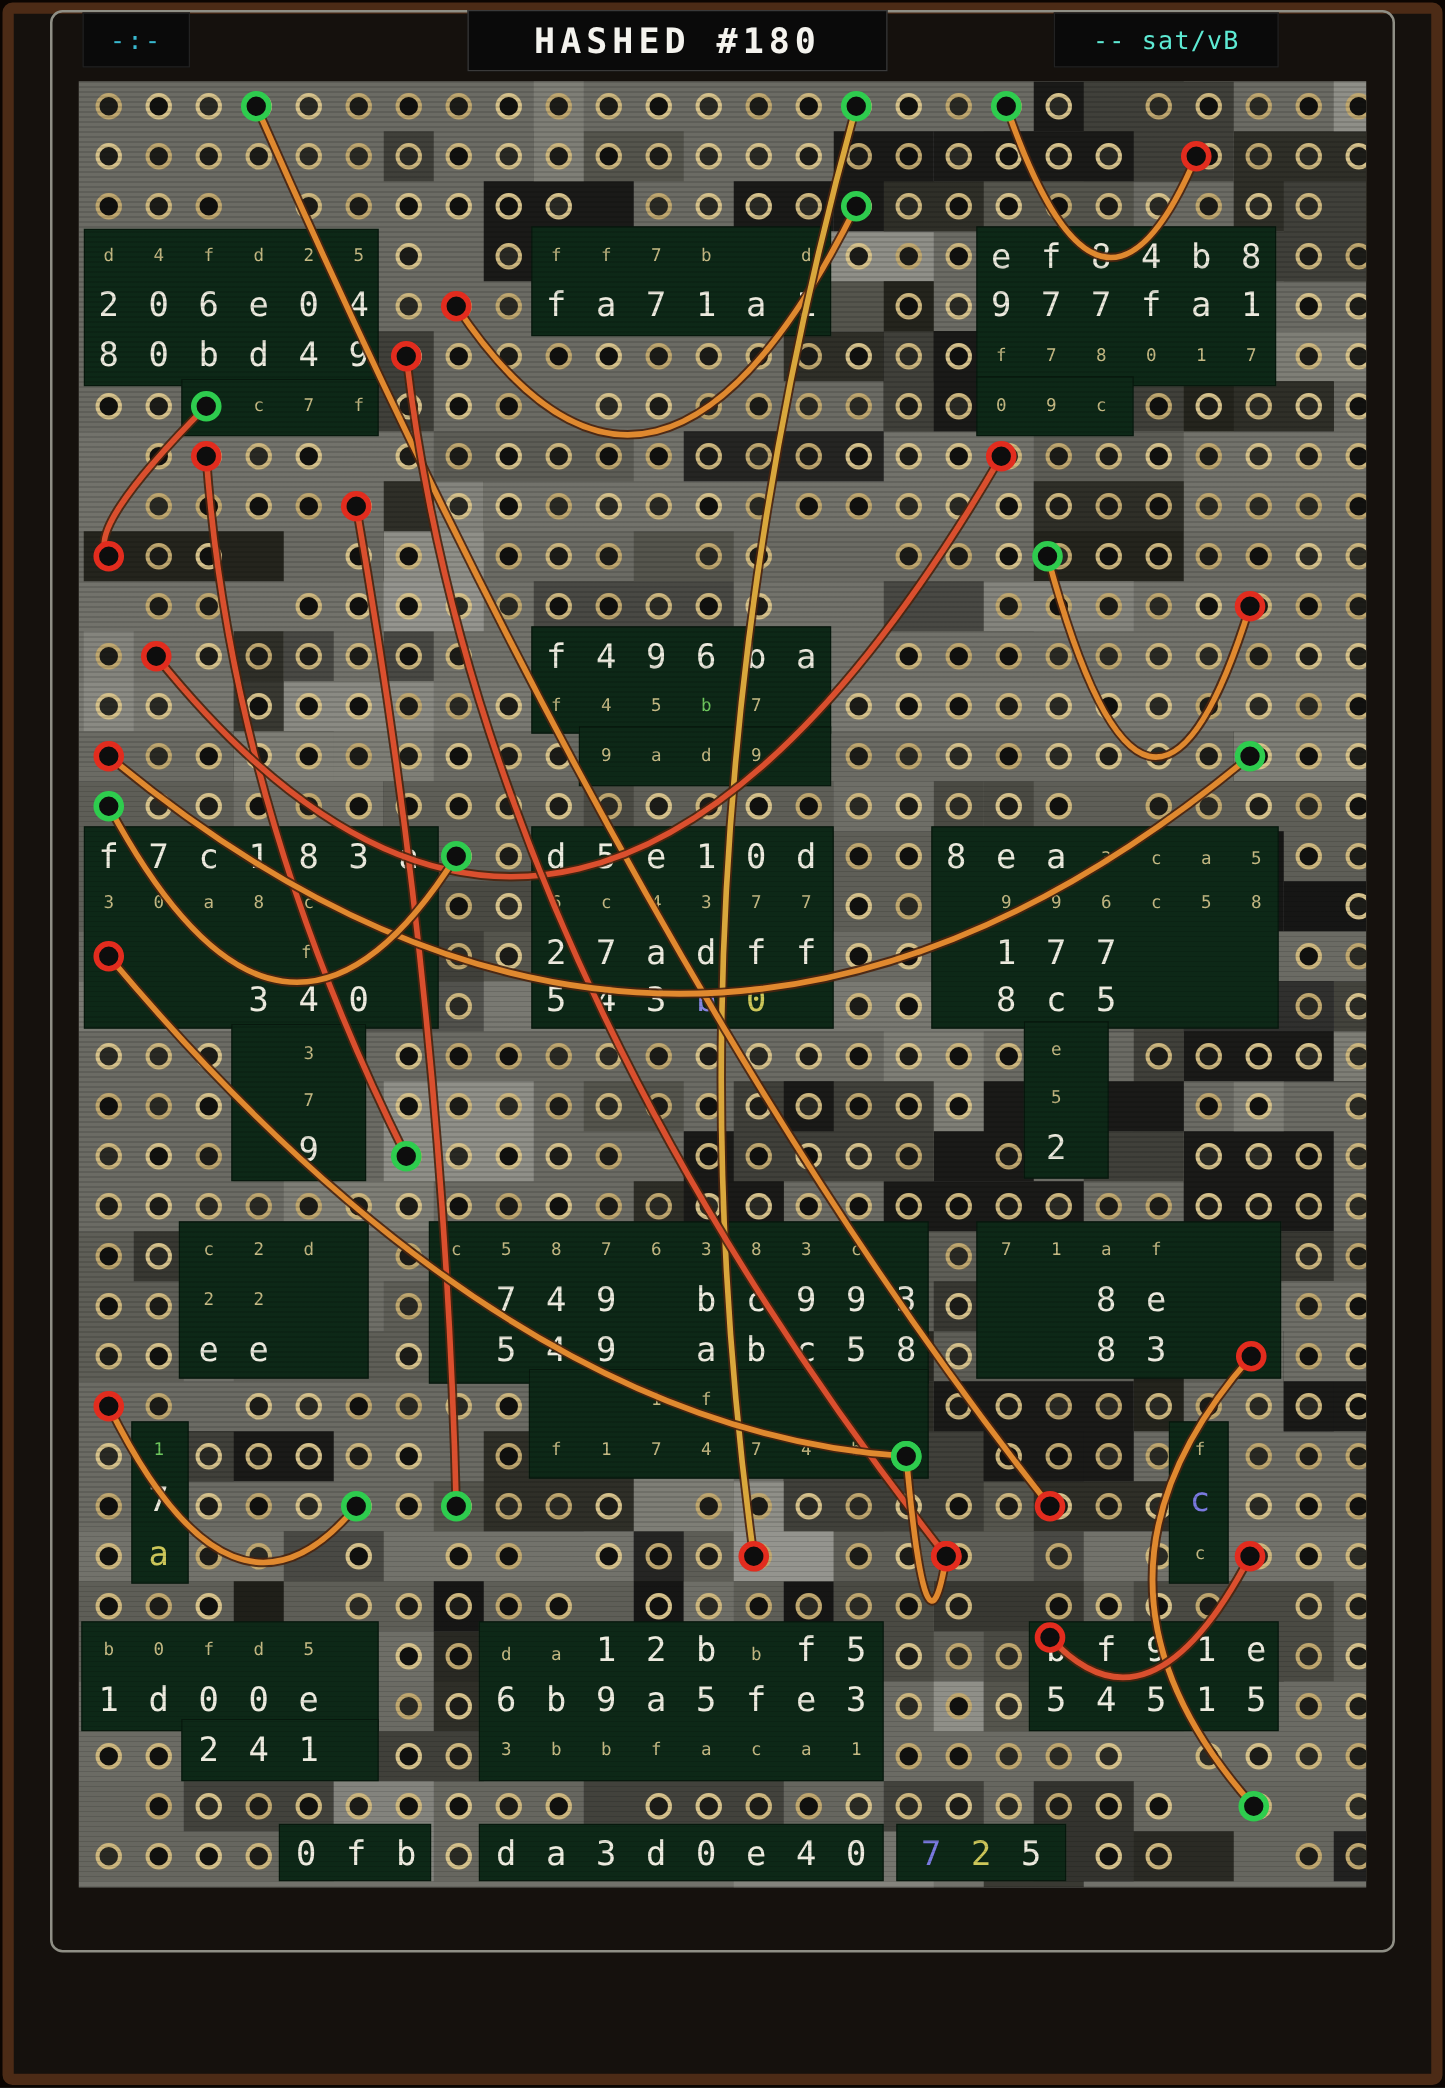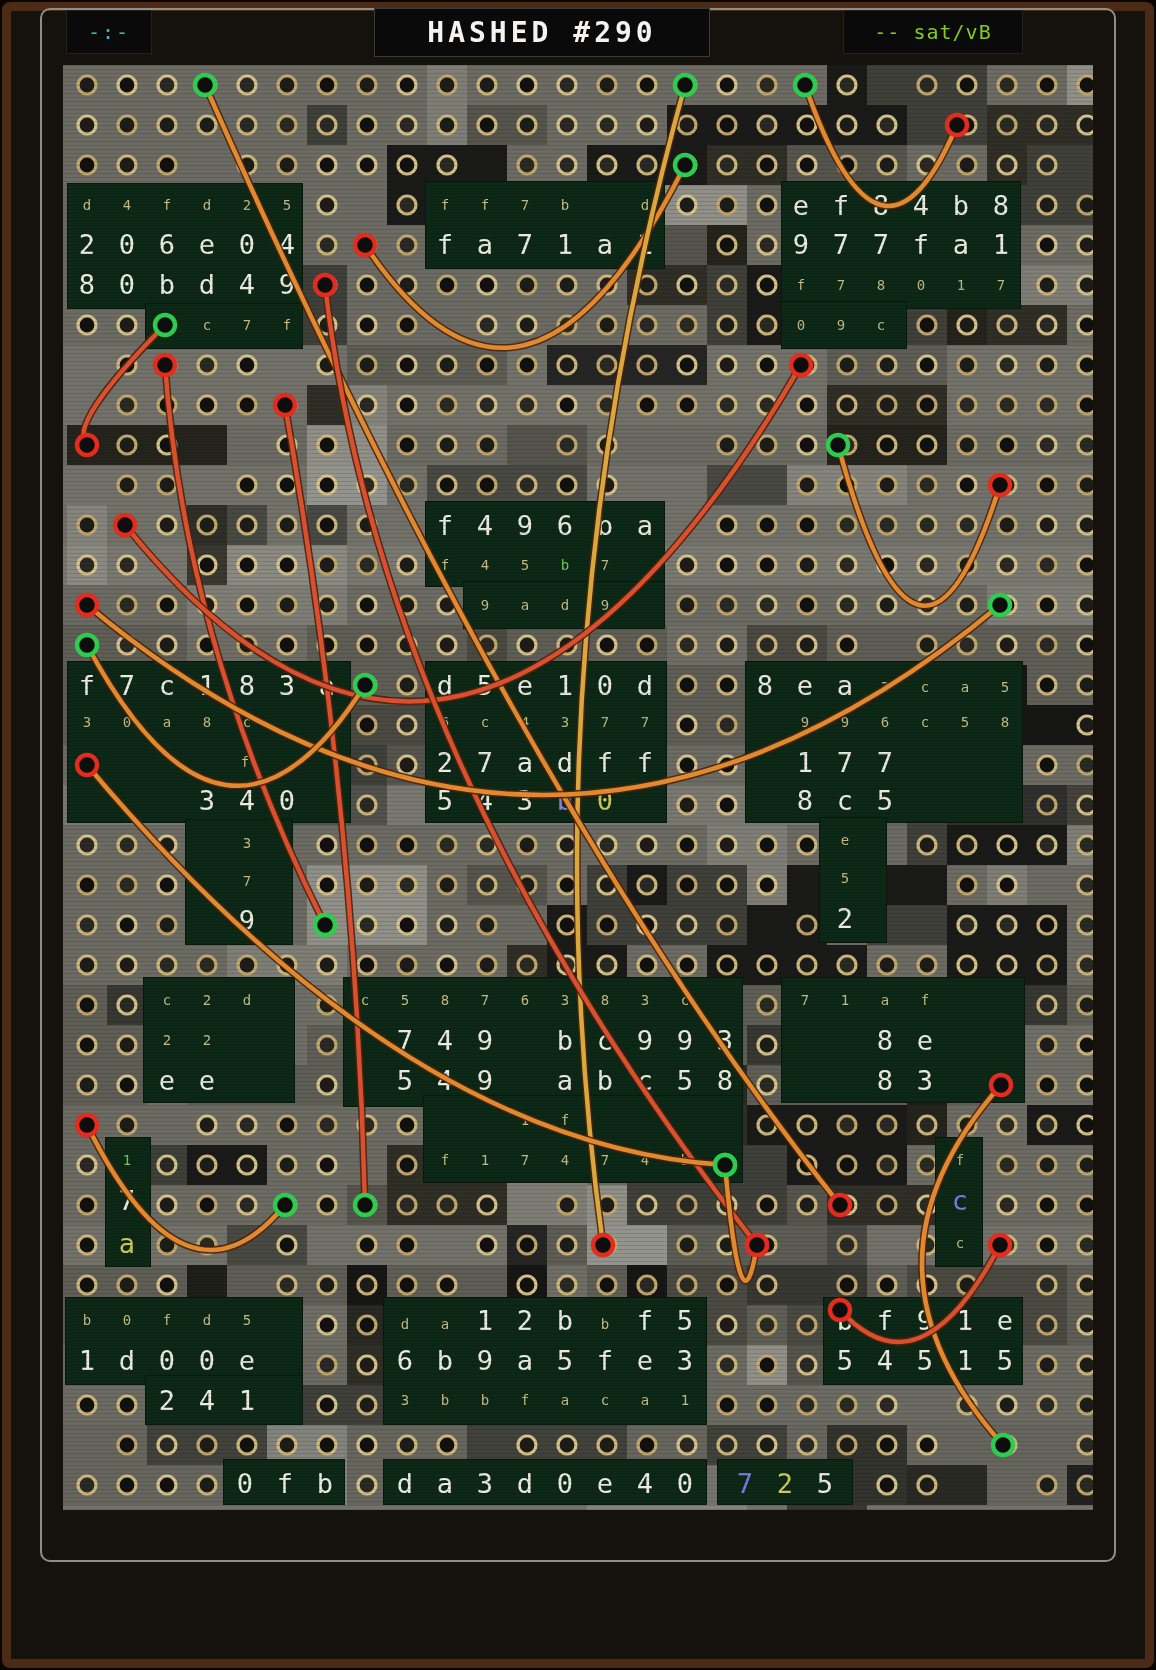--- a/index.html
+++ b/index.html
@@ -5,21 +5,21 @@
   html,body{margin:0;padding:0;background:#060302;}
   .stage{position:relative;width:1156px;height:1670px;background:#0b0502;overflow:hidden;
          font-family:"DejaVu Sans Mono","Liberation Mono",monospace;}
   .frame{position:absolute;inset:2px;border:9px solid #4c2b16;border-radius:8px;background:#15110d;}
   .content-border{position:absolute;left:40px;top:8px;width:1072px;height:1550px;
                   border:2px solid #8f8f85;border-radius:10px;}
   .hbox{position:absolute;background:#0a0a0a;display:flex;align-items:center;justify-content:center;z-index:5;}
   #badge-left{left:66px;top:10px;width:84px;height:42px;color:#39b8cf;font-size:20px;letter-spacing:2px;border:1px solid #222;}
   #title-box{left:374px;top:8px;width:334px;height:47px;color:#f4f3ee;font-size:28px;font-weight:bold;
              letter-spacing:4px;border:1px solid #3a3a3a;}
-  #badge-right{left:843px;top:10px;width:178px;height:42px;color:#84cc16;font-size:20px;letter-spacing:1px;border:1px solid #222;}
+  #badge-right{left:843px;top:10px;width:178px;height:42px;color:#5eead4;font-size:20px;letter-spacing:1px;border:1px solid #222;}
   #board{position:absolute;left:63px;top:65px;width:1030px;height:1445px;background:#6b6b64;overflow:hidden;z-index:2;}
   #bg-layer,#wire-layer{position:absolute;left:0;top:0;}
   #chips-layer{position:absolute;inset:0;}
   .chip-rect{position:absolute;background:#0d2817;box-shadow:inset 0 0 0 1px rgba(0,0,0,.4);}
   .hex-row{position:absolute;display:flex;}
   .cell{width:40px;height:40px;display:flex;align-items:center;justify-content:center;}
   .cell.lg{font-size:27px;color:#edebdf;}
   .cell.sm{font-size:14px;color:#c6ba84;}
   .scanlines{position:absolute;inset:0;pointer-events:none;z-index:3;
     background:repeating-linear-gradient(0deg, rgba(0,0,0,0.12) 0px, rgba(0,0,0,0.12) 1px, transparent 1px, transparent 4px);}
@@ -37,21 +37,21 @@
 <body>
 
 <div class="stage">
   <div class="frame"></div>
   <div class="content-border"></div>
 
   <div class="hbox" id="badge-left">
     <span>-:-</span>
   </div>
   <div class="hbox" id="title-box">
-    <span>HASHED #290</span>
+    <span>HASHED #180</span>
   </div>
   <div class="hbox" id="badge-right">
     <span>-- sat/vB</span>
   </div>
 
   <div id="board">
     <svg id="bg-layer" width="1030" height="1445">
         <rect x="164" y="1240" width="160" height="40" fill="#7e7e76"></rect>
         <rect x="204" y="1320" width="120" height="40" fill="#40403a"></rect>
         <rect x="404" y="560" width="40" height="40" fill="#55554d"></rect>

